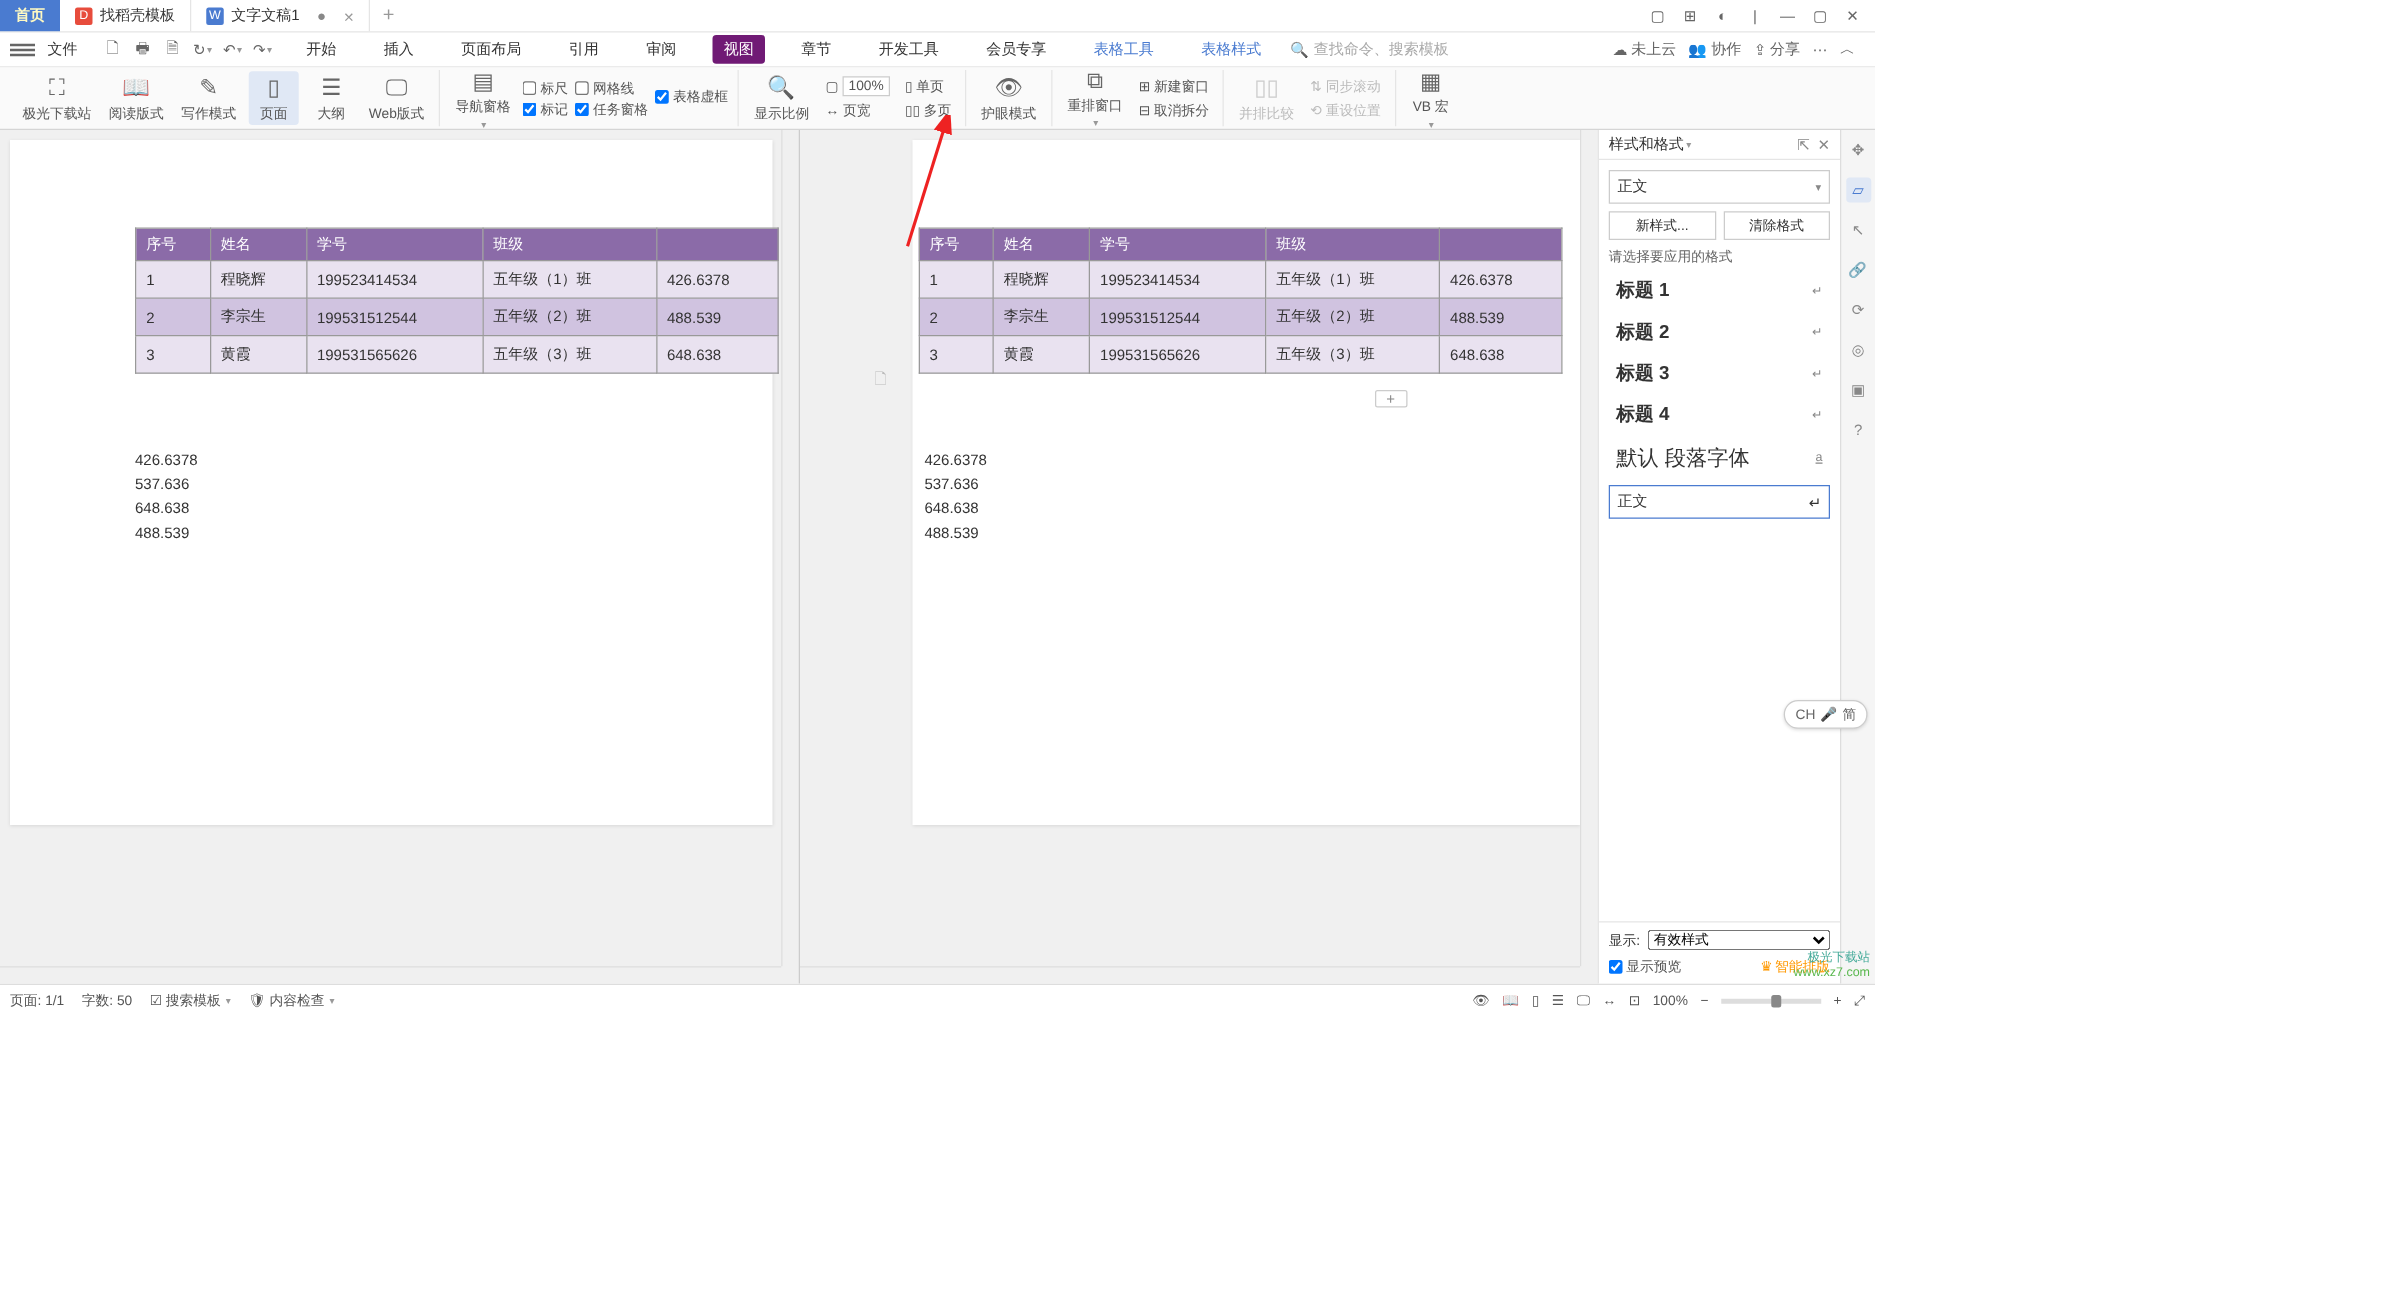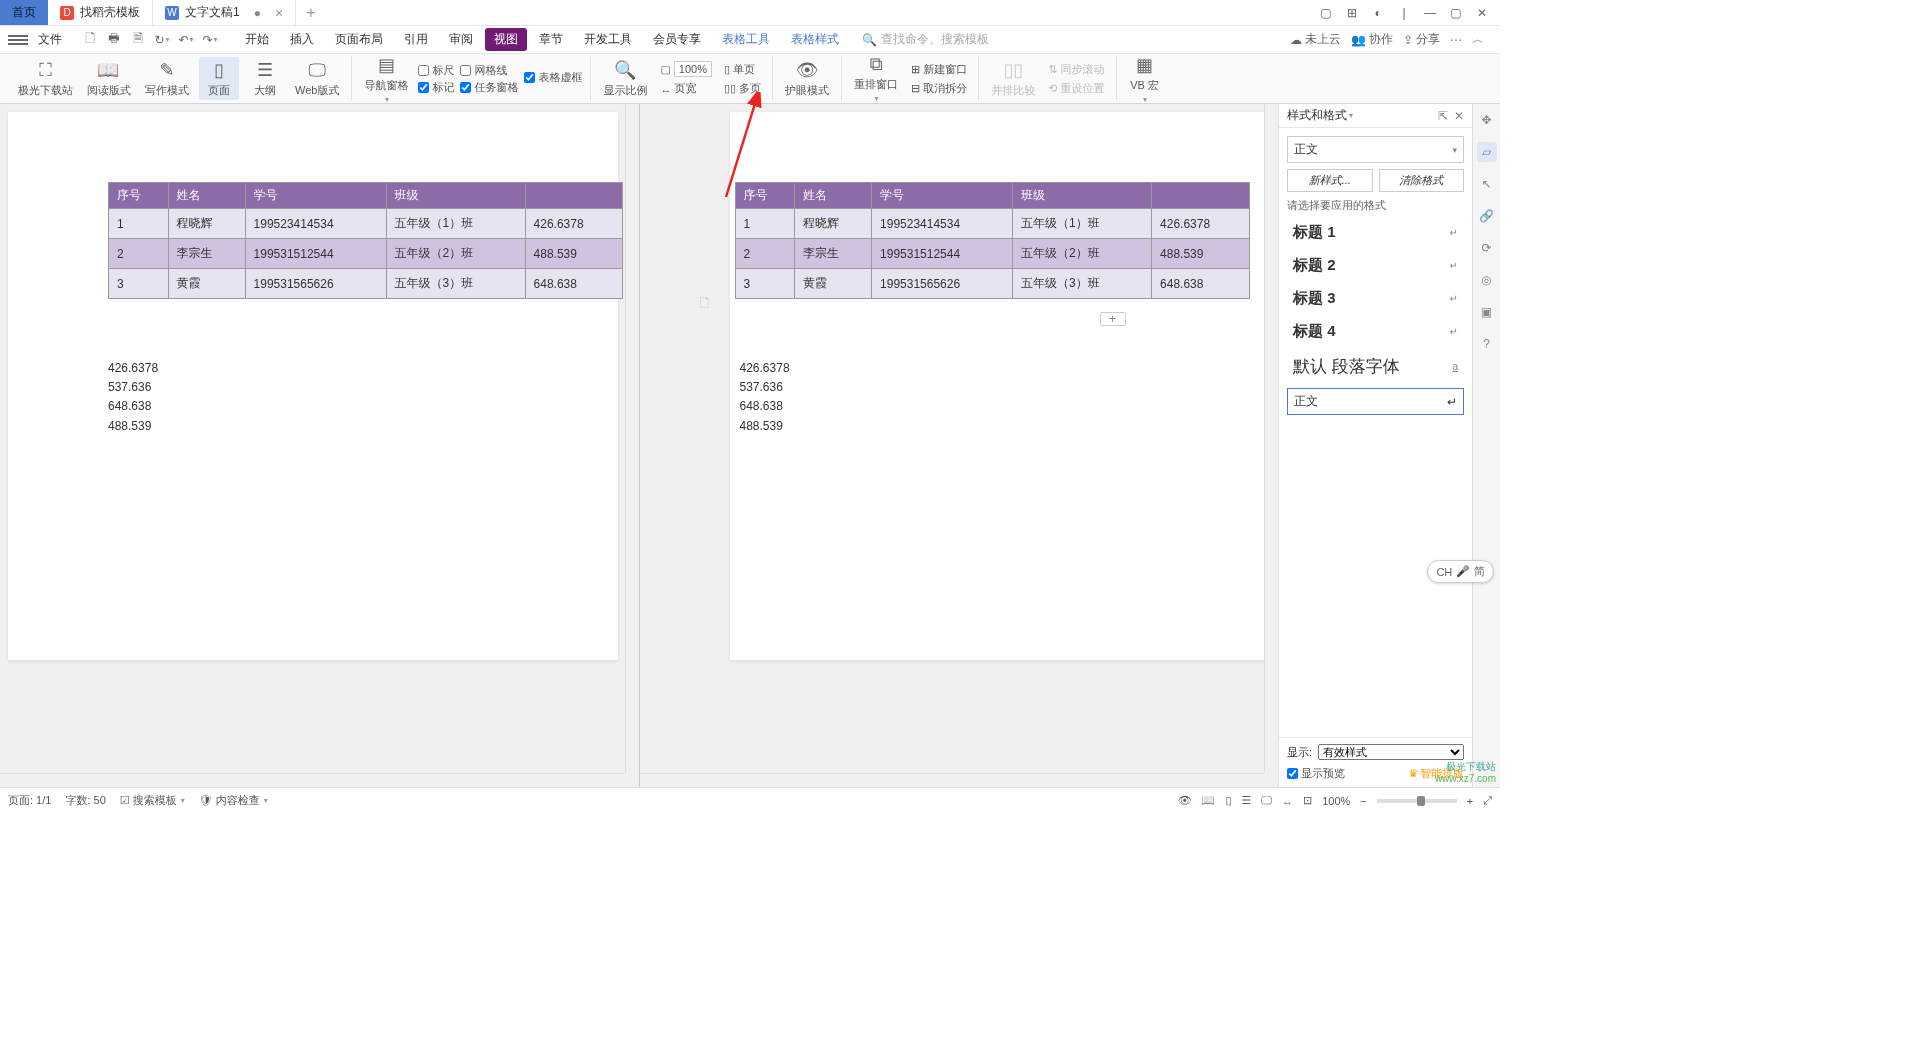--- a/index.html
+++ b/index.html
@@ -1,40 +1,40 @@
 <!DOCTYPE html>
 <html><head>
 <meta charset="utf-8">
 <style>
 * { margin: 0; padding: 0; box-sizing: border-box; font-family: "Microsoft YaHei", Arial, sans-serif; }
 body { background: #fff; font-size: 12px; color: #333; overflow: hidden; width: 1500px; height: 813px; position: relative; }
 
 
 .titlebar { height: 26px; background: #fff; display: flex; align-items: stretch; border-bottom: 1px solid #e5e5e5; }
 .tab { display: flex; align-items: center; padding: 0 12px; border-right: 1px solid #e5e5e5; gap: 6px; cursor: pointer; }
-.tab.home { background: #4a7bd0; color: #0f172a; border: none; }
+.tab.home { background: #4a7bd0; color: #fef9c3; border: none; font-weight: bold; }
 .tab.doc { position: relative; }
 .tab-icon { width: 14px; height: 14px; display: inline-flex; align-items: center; justify-content: center; font-size: 10px; border-radius: 2px; }
 .tab-icon.red { background: #e74c3c; color: #fff; }
 .tab-icon.blue { background: #4a7bd0; color: #fff; }
 .tab .dirty { color: #888; margin-left: 8px; }
 .tab .close { color: #999; margin-left: 8px; font-size: 14px; }
 .tab-add { display: flex; align-items: center; padding: 0 10px; color: #999; font-size: 16px; cursor: pointer; }
 .win-controls { margin-left: auto; display: flex; align-items: center; gap: 2px; padding-right: 6px; }
 .win-btn { width: 24px; height: 20px; display: flex; align-items: center; justify-content: center; color: #666; cursor: pointer; }
 
 
 .menurow { height: 28px; display: flex; align-items: center; padding: 0 8px; border-bottom: 1px solid #e5e5e5; gap: 2px; }
 .hamburger { width: 20px; display: flex; flex-direction: column; gap: 2px; cursor: pointer; }
 .hamburger span { height: 2px; background: #666; }
 .file-menu { padding: 0 8px; color: #333; cursor: pointer; }
 .qat { display: flex; align-items: center; gap: 4px; margin-left: 8px; }
 .qat-btn { width: 20px; height: 20px; display: flex; align-items: center; justify-content: center; color: #666; cursor: pointer; }
 .drop { font-size: 8px; color: #999; margin-left: 1px; }
-.menus { display: flex; align-items: center; gap: 3px; margin-left: 14px; }
+.menus { display: flex; align-items: center; gap: 20px; margin-left: 14px; }
 .menu-item { padding: 3px 9px; color: #333; cursor: pointer; border-radius: 3px; }
 .menu-item.active { background: #701a75; color: #fff; }
 .menu-item.blue { color: #4a7bd0; }
 .search-cmd { margin-left: 12px; color: #aaa; display: flex; align-items: center; gap: 4px; }
 .menurow-right { margin-left: auto; display: flex; align-items: center; gap: 10px; padding-right: 8px; color: #666; }
 .menurow-right .item { display: flex; align-items: center; gap: 3px; cursor: pointer; }
 
 
 .ribbon { height: 50px; display: flex; align-items: stretch; border-bottom: 1px solid #d5d5d5; background: #fafafa; padding: 2px 6px; }
 .rib-group { display: flex; align-items: center; padding: 0 8px; border-right: 1px solid #e5e5e5; gap: 6px; }
@@ -72,21 +72,21 @@
 .add-row-btn { position:absolute; width:26px; height:14px; border:1px solid #ccc; background:#fff; color:#888; font-size:12px; display:flex; align-items:center; justify-content:center; border-radius:2px; cursor:pointer; }
 .page-float-icon { position:absolute; left: 60px; top: 190px; width:16px; height:16px; color:#bbb; }
 
 
 .panel { width: 194px; background: #fff; border-left: 1px solid #ddd; display: flex; flex-direction: column; }
 .panel-hdr { height: 24px; display: flex; align-items: center; padding: 0 8px; border-bottom: 1px solid #e5e5e5; font-size: 12px; }
 .panel-hdr .sp { margin-left: auto; display: flex; gap: 6px; color: #888; }
 .panel-body { padding: 8px; flex: 1; display: flex; flex-direction: column; gap: 6px; }
 .sel-box { border: 1px solid #ccc; padding: 4px 6px; background: #fff; display: flex; align-items: center; font-size: 12px; }
 .sel-box .dd { margin-left: auto; font-size: 9px; color: #888; }
-.btn-row { display: flex; gap: 6px; font-style: italic; }
+.btn-row { display: flex; gap: 6px; }
 .btn-sm { flex: 1; border: 1px solid #ccc; padding: 3px 0; text-align: center; font-size: 11px; cursor: pointer; background: #fff; }
 .hint { font-size: 11px; color: #666; }
 .style-item { padding: 4px 6px; display: flex; align-items: center; cursor: pointer; }
 .style-item .pm { margin-left: auto; font-size: 10px; color: #888; }
 .style-heading { font-size: 15px; font-weight: bold; }
 .style-textbox { border: 1px solid #4a7bd0; padding: 4px 6px; display: flex; align-items: center; font-size: 12px; }
 .panel-footer { border-top: 1px solid #e5e5e5; padding: 6px 8px; font-size: 11px; display: flex; flex-direction: column; gap: 6px; }
 .panel-footer .row { display: flex; align-items: center; gap: 6px; }
 .panel-footer select { flex: 1; font-size: 11px; }
 

